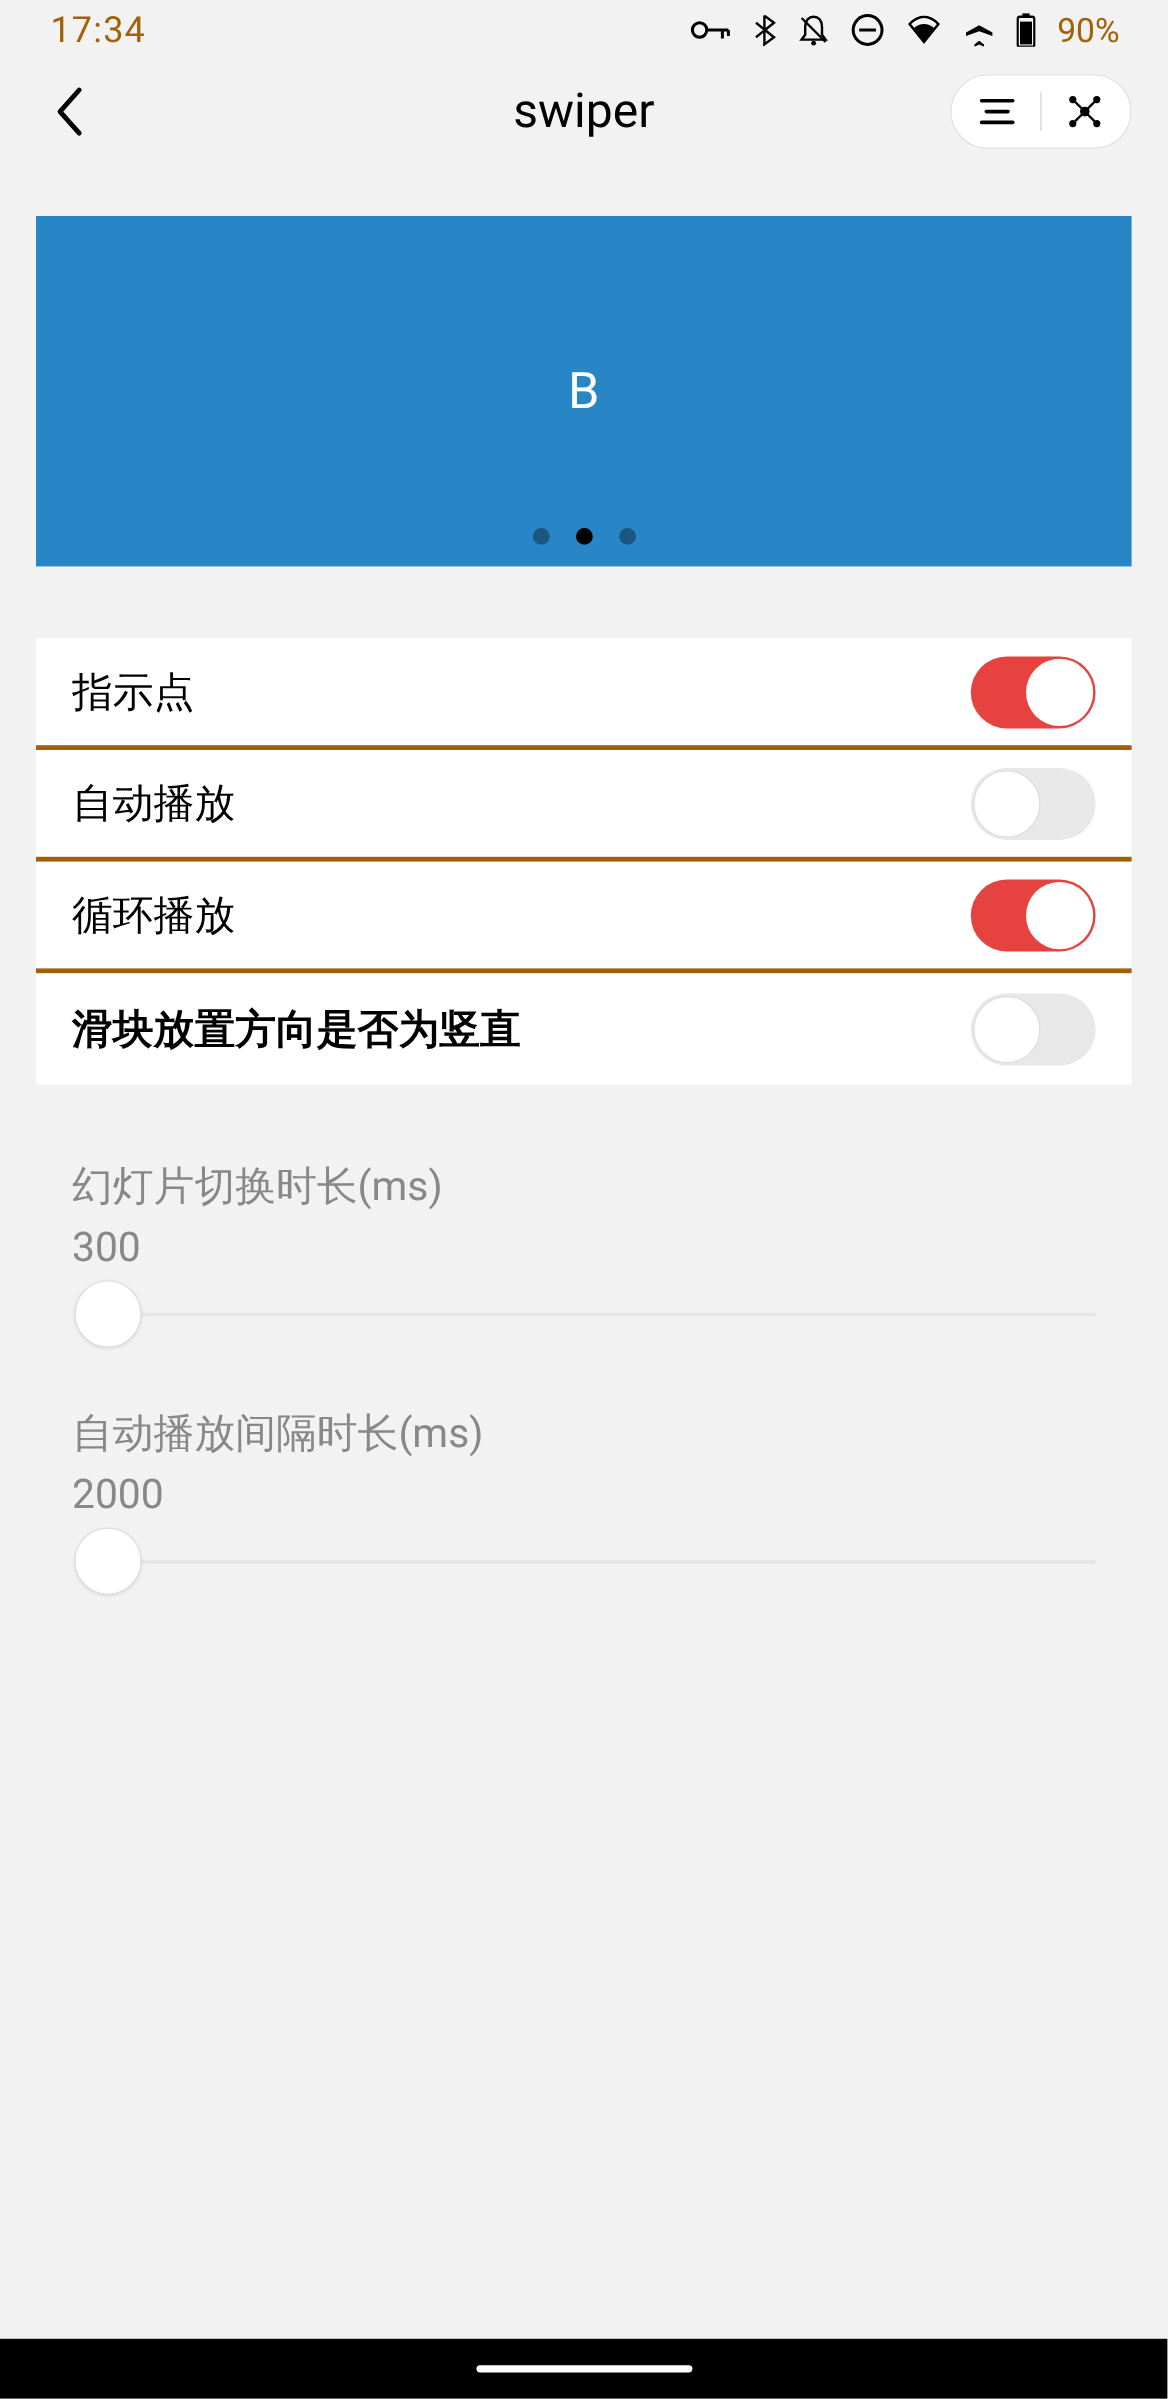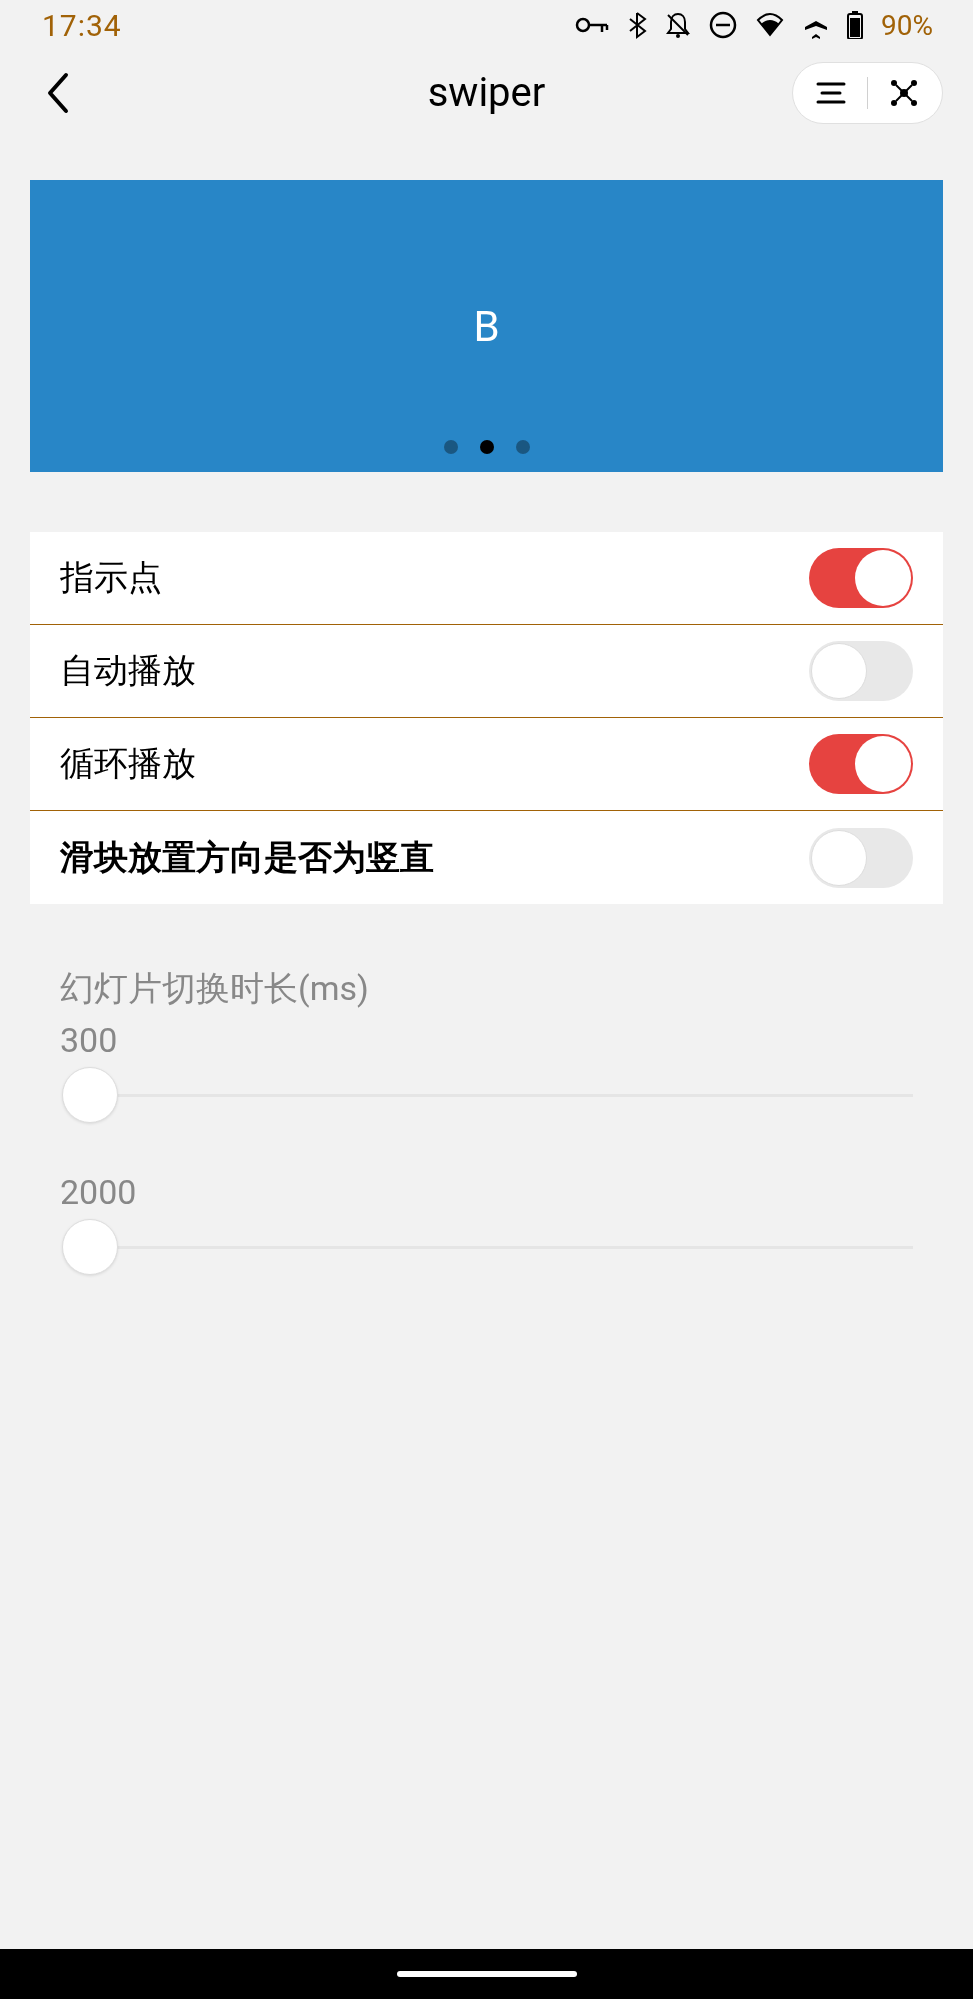--- a/index.html
+++ b/index.html
@@ -118,21 +118,21 @@
     .settings-card {
       margin: 60px 30px 0 30px;
       background: #fff;
     }
     .setting-row {
       height: 93px;
       display: flex;
       align-items: center;
       justify-content: space-between;
       padding: 0 30px;
-      border-bottom: 1px solid #a16207;
+      border-bottom: 4px solid #a16207;
     }
     .setting-row:last-child {
       border-bottom: none;
       font-weight: bold;
     }
     .setting-label {
       font-size: 34px;
       color: #000;
     }
     .toggle {
@@ -343,20 +343,21 @@
       <span>幻灯片切换时长(ms)</span>
       <span>300</span>
     </div>
     <div class="slider-track-wrap">
       <div class="slider-track"></div>
       <div class="slider-knob"></div>
     </div>
   </div>
   <div class="slider-block">
     <div class="slider-label">
+      <span>自动播放间隔时长(ms)</span>
       <span>2000</span>
     </div>
     <div class="slider-track-wrap">
       <div class="slider-track"></div>
       <div class="slider-knob"></div>
     </div>
   </div>
 </div>
 
 <div class="bottom-black">

